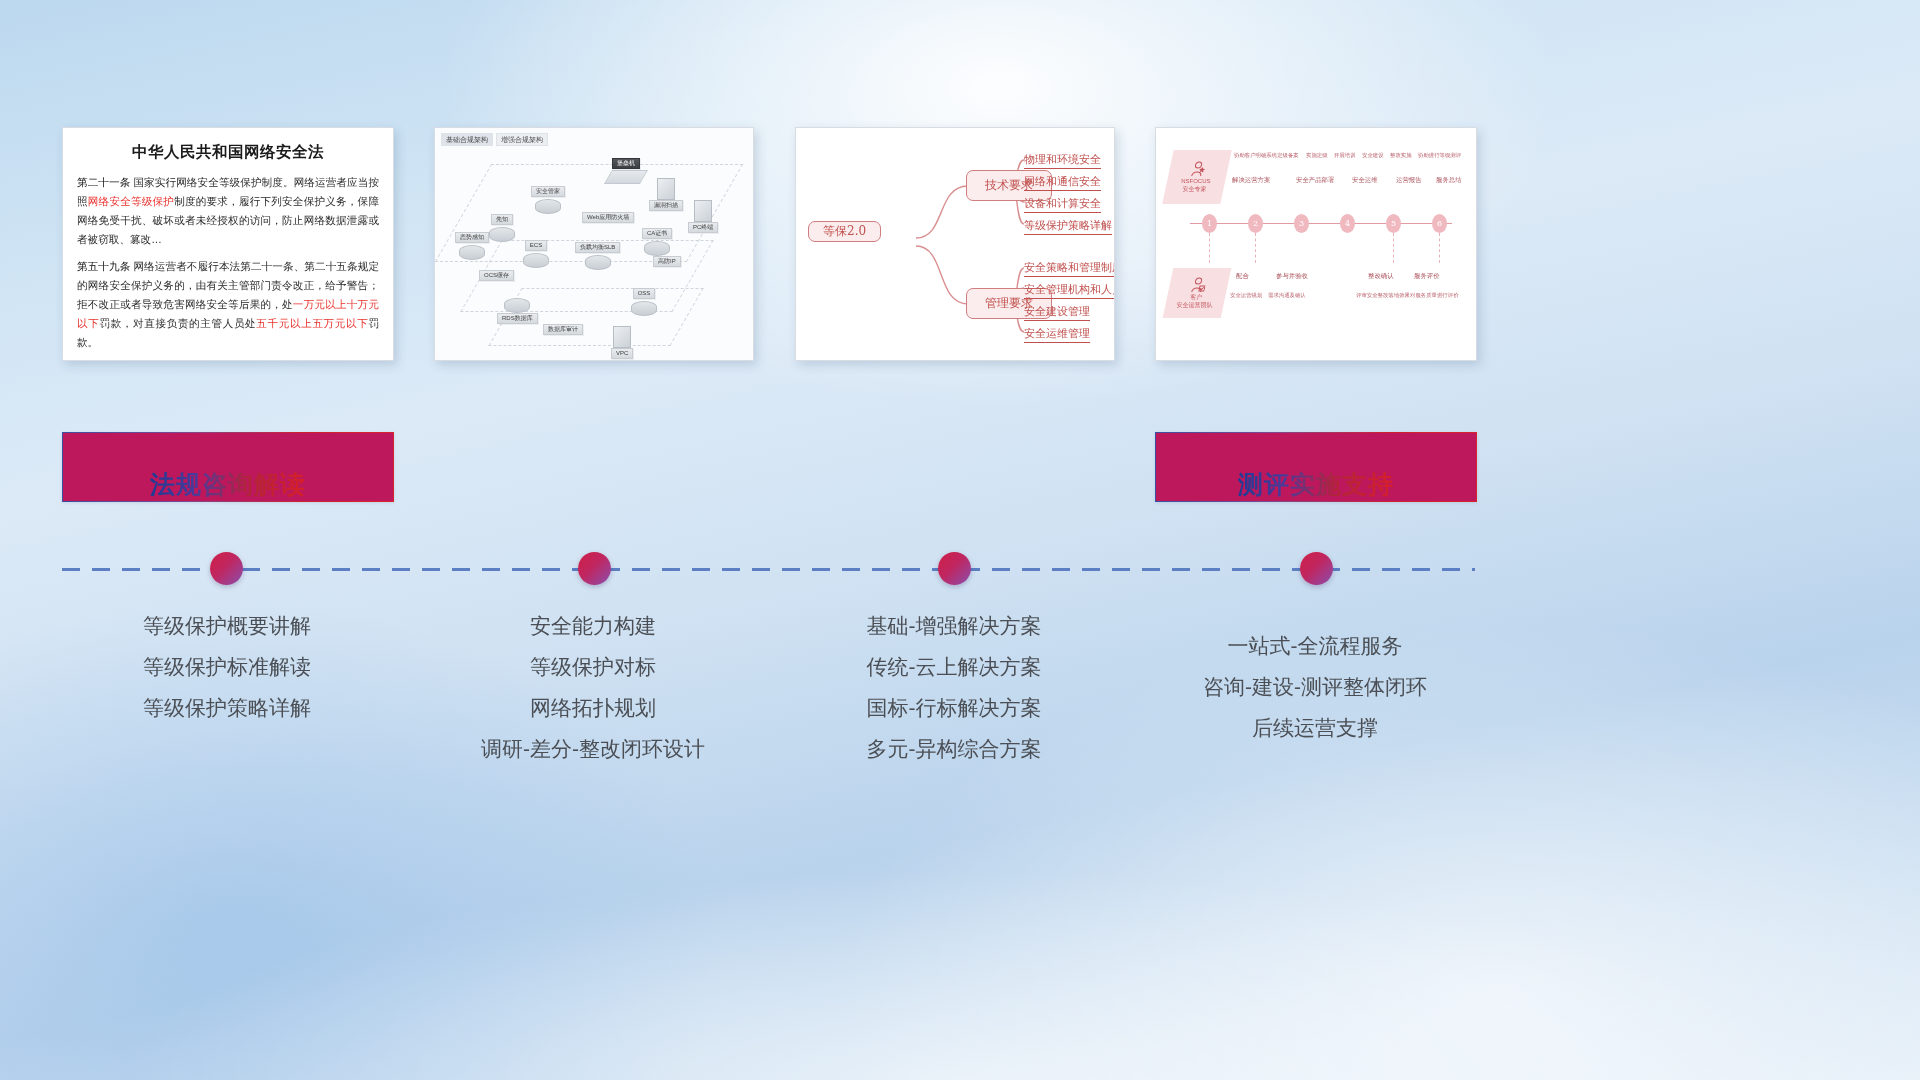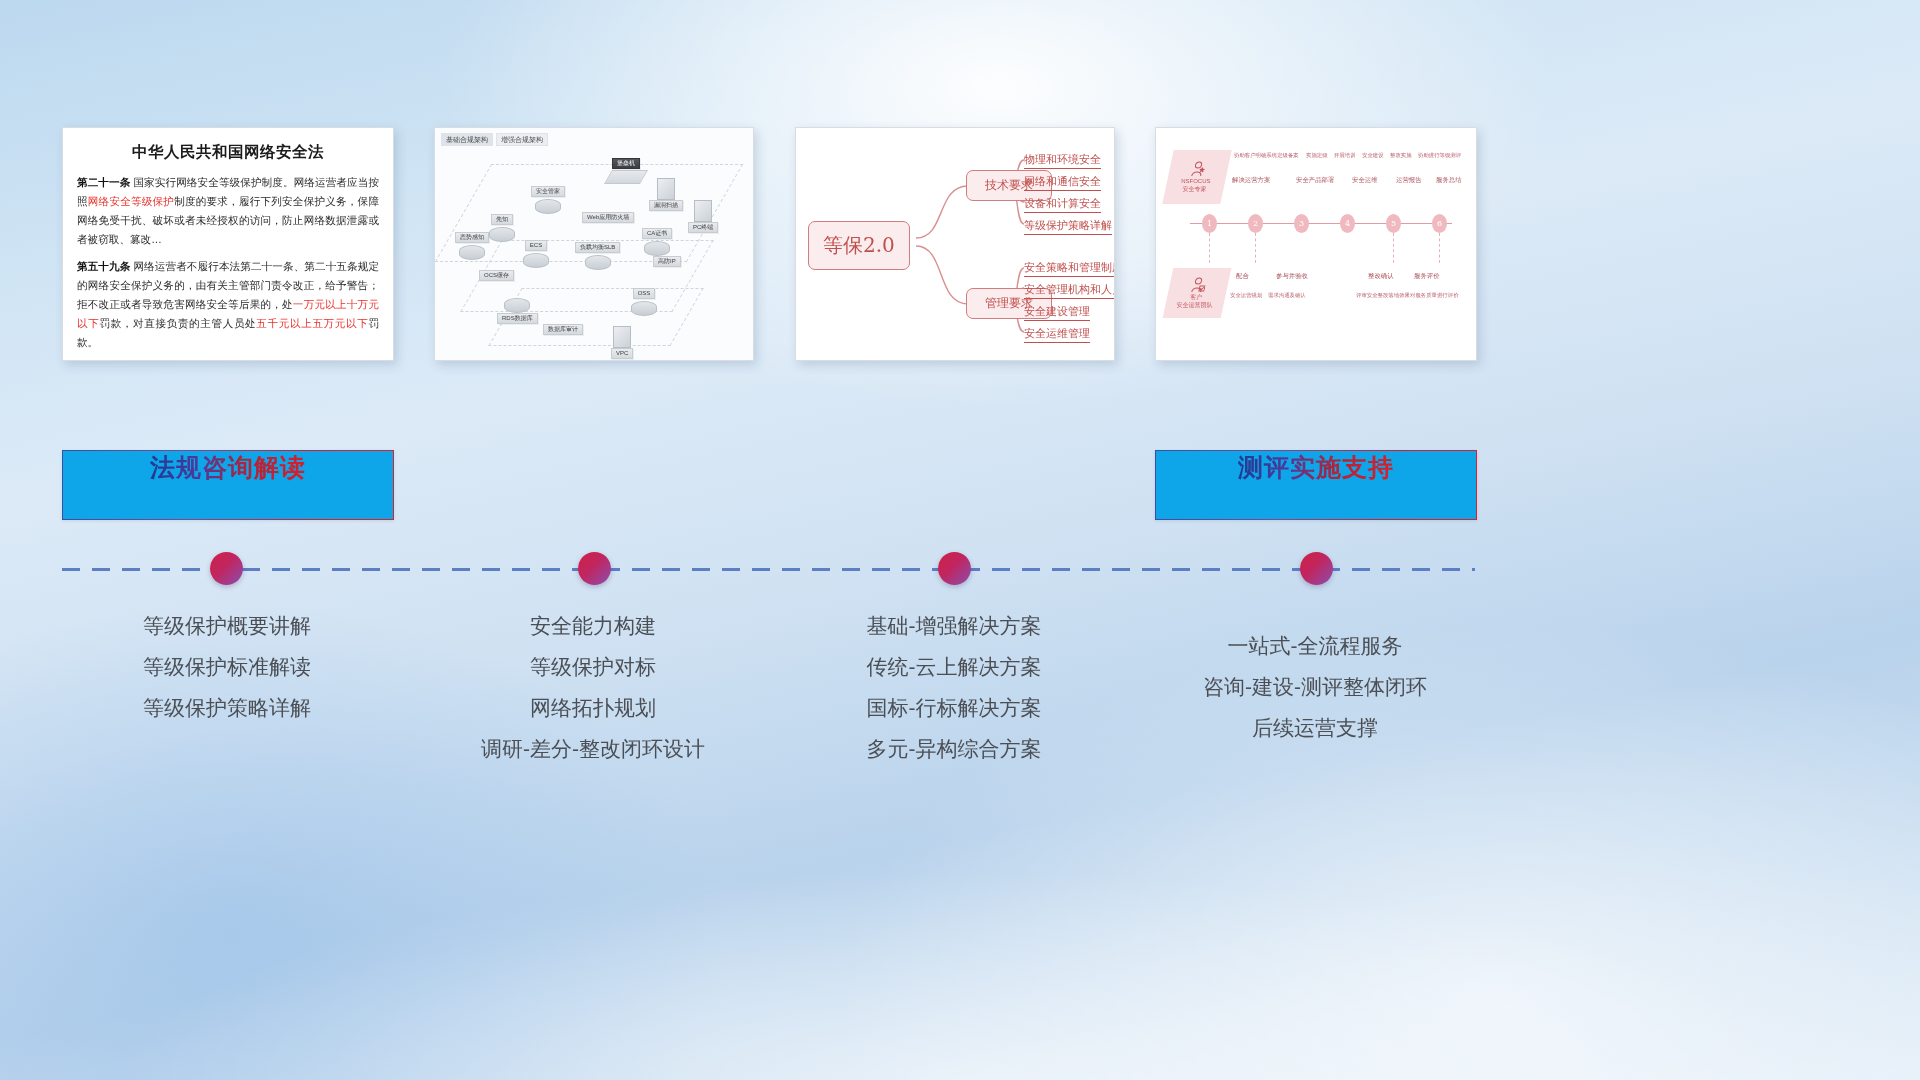--- a/index.html
+++ b/index.html
@@ -25,21 +25,21 @@
   .card.c1{left:62px;top:127px;width:330px;height:232px;}
   .card.c2{left:434px;top:127px;width:318px;height:232px;}
   .card.c3{left:795px;top:127px;width:318px;height:232px;}
   .card.c4{left:1155px;top:127px;width:320px;height:232px;}
 
   
   .law{padding:10px 14px 8px 14px;box-sizing:border-box;height:100%;}
   .law-title{text-align:center;font-size:15.5px;font-weight:bold;color:#1b1b1b;
              letter-spacing:.5px;margin:4px 0 10px 0;}
   .law-p{font-size:10.6px;line-height:19px;color:#2a2a2a;text-align:justify;margin:0 0 8px 0;}
-  .law-p b{font-weight:bold;color:#111;margin-top:28px;}
+  .law-p b{font-weight:normal;color:#111;margin-top:28px;}
   .law-p .rd{color:#e8302b;}
 
   
   .arch{position:relative;width:100%;height:100%;background:#fbfcfd;}
   .arch-tabs{position:absolute;left:6px;top:5px;display:flex;gap:3px;}
   .arch-tab{font-size:7px;color:#4a4a4a;background:#eceff2;border:1px solid #dfe3e8;
             padding:2px 4px;line-height:1;}
   .arch-tab.sel{background:#dfe4ea;}
   .dsh{position:absolute;border:1px dashed #cfd5dc;}
   .node{position:absolute;display:flex;flex-direction:column;align-items:center;}
@@ -52,21 +52,21 @@
   .box3d{width:16px;height:20px;background:linear-gradient(135deg,#eceff2,#cbd1d7);
          border:1px solid #b6bdc4;margin-top:2px;}
   .plate{width:34px;height:12px;background:linear-gradient(180deg,#e6eaee,#d2d8de);
          border:1px solid #c3c9d0;transform:skewX(-30deg);margin-top:1px;}
 
   
   .mind{position:relative;width:100%;height:100%;background:#fff;}
   .mnode{position:absolute;border:1.6px solid #cf7d7f;background:#fbeced;
          color:#c0504d;font-size:12px;padding:6px 18px;border-radius:7px;
          font-family:"DejaVu Serif","Liberation Serif",serif;white-space:nowrap;}
-  .mroot{left:12px;top:93px;font-size:20px;padding:10px 14px;}
+  .mroot{left:12px;top:93px;font-size:12px;padding:1px 14px;}
   .mleaf{position:absolute;color:#c0504d;font-size:11px;white-space:nowrap;
          font-family:"DejaVu Serif","Liberation Serif",serif;
          border-bottom:1.6px solid #c0504d;padding-bottom:1px;}
   svg.mlink{position:absolute;left:0;top:0;width:100%;height:100%;overflow:visible;}
 
   
   .nsf{position:relative;width:100%;height:100%;background:#fff;}
   .ribbon{position:absolute;background:#f7dfe2;color:#c4545c;
           font-size:6px;text-align:center;line-height:1.35;
           transform:skewX(-12deg);display:flex;flex-direction:column;
@@ -75,24 +75,24 @@
   .stepline{position:absolute;height:1.4px;background:#e39aa3;}
   .stepdot{position:absolute;width:15px;height:19px;border-radius:50%;
            background:#f0b9c0;color:#fff;font-size:8px;display:flex;
            align-items:center;justify-content:center;
            font-family:"DejaVu Serif","Liberation Serif",serif;}
   .dotted{position:absolute;border-left:1px dashed #e7b3ba;}
   .tinylbl{position:absolute;font-size:5.4px;color:#b9626c;white-space:nowrap;}
   .tinylbl.b{font-size:6.4px;color:#a94f58;}
 
   
-  .head{position:absolute;top:450px;height:68px;
-        background:#0ea5e9;border:1.6px solid;
+  .head{position:absolute;top:432px;height:68px;
+        background:#be185d;border:1.6px solid;
         border-image:linear-gradient(90deg,#3b4fa0 0%,#7d4a8e 38%,#cf2030 72%,#d8232f 100%) 1;
-        display:flex;align-items:flex-start;justify-content:center;
+        display:flex;align-items:flex-end;justify-content:center;
         box-shadow:0 1px 3px rgba(40,70,110,.12);}
   .head span{font-size:25px;font-weight:bold;letter-spacing:1px;
              background:linear-gradient(90deg,#1f3a93 0%,#4b3a9a 30%,#b0243a 62%,#d81f2a 100%);
              -webkit-background-clip:text;background-clip:text;color:transparent;}
   .h1{left:62px;width:330px;}
   .h2{left:434px;width:318px;}
   .h3{left:795px;width:318px;}
   .h4{left:1155px;width:320px;font-family:Liberation Serif, serif;}
 
   

